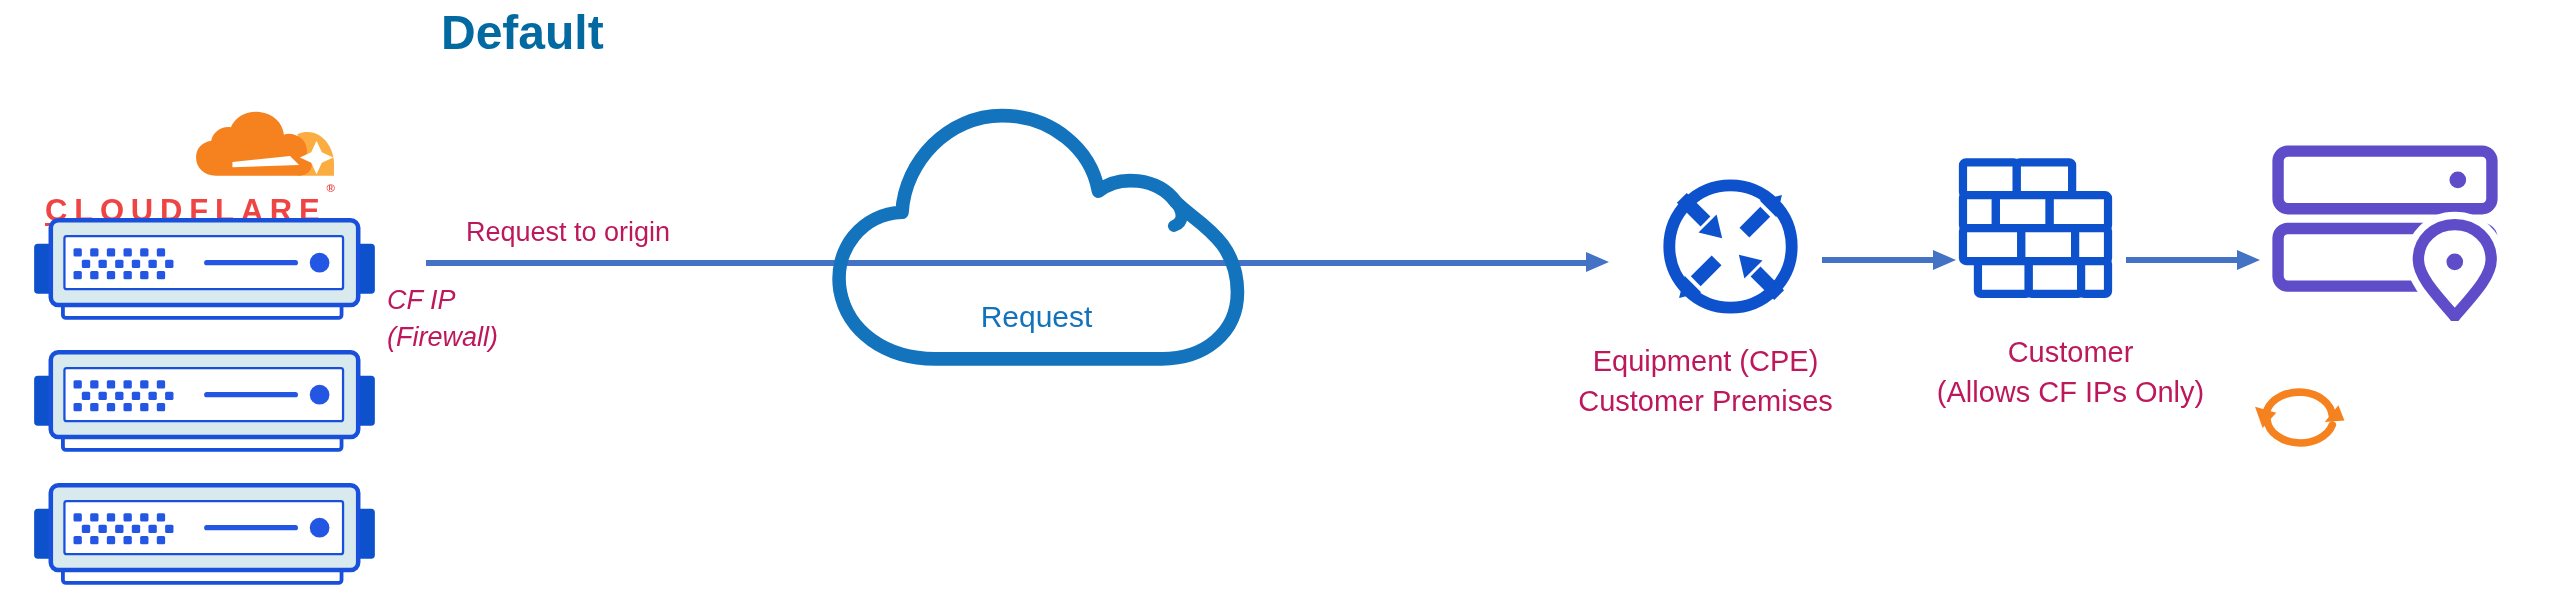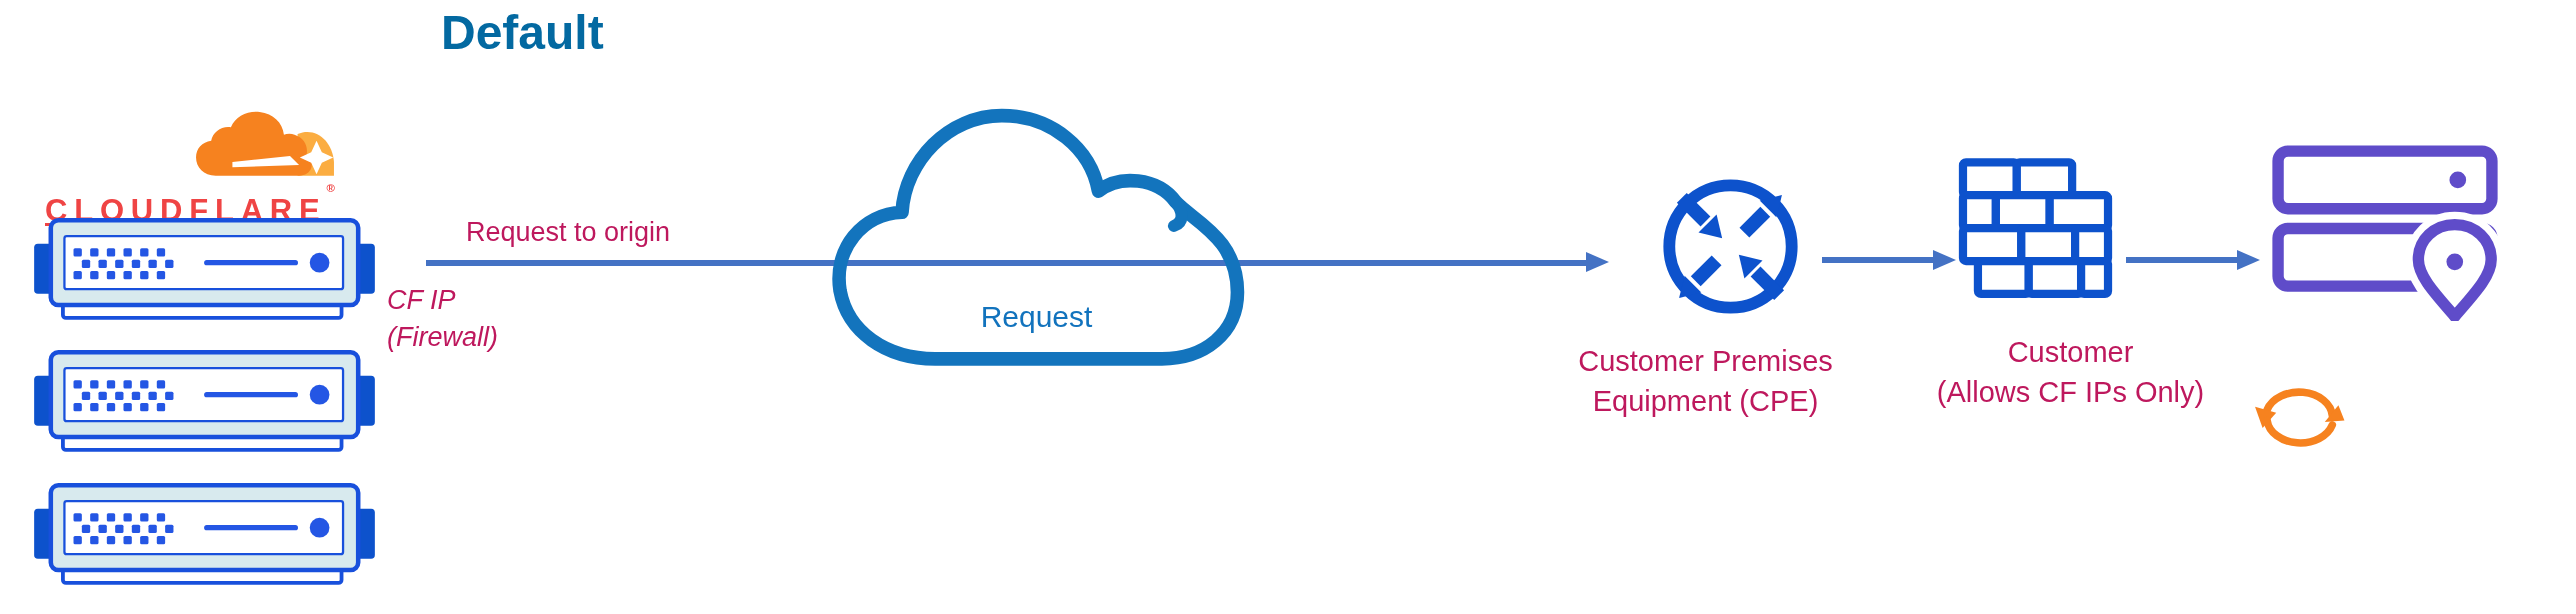--- a/index.html
+++ b/index.html
@@ -215,22 +215,22 @@
       <rect x="8" y="110" width="282" height="76" rx="13" fill="#ffffff" stroke="#5F4CC9" stroke-width="15"></rect>
       <g transform="translate(241,160)">
         <path d="M0 -55 C27 -55 48 -35 48 -9 C48 13 26 36 0 66 C-26 36 -48 13 -48 -9 C-48 -35 -27 -55 0 -55 Z" fill="#ffffff" stroke="#ffffff" stroke-width="34"></path>
         <path d="M0 -55 C27 -55 48 -35 48 -9 C48 13 26 36 0 66 C-26 36 -48 13 -48 -9 C-48 -35 -27 -55 0 -55 Z" fill="#ffffff" stroke="#5F4CC9" stroke-width="15"></path>
         <circle cx="0" cy="-6" r="11" fill="#5F4CC9"></circle>
       </g>
     </svg>
   </div>
 
   <div class="abs label label-lg center" style="left:1527px;top:341px;width:357px;">
+    <div>Equipment (CPE)</div>
     <div>Customer Premises</div>
-    <div>Equipment (CPE)</div>
   </div>
 
   <div class="abs label label-lg center" style="left:1898px;top:332px;width:345px;">
     <div>Customer</div>
     <div>(Allows CF IPs Only)</div>
   </div>
 
 
   <div class="abs" style="left:2255px;top:381px;">
     <svg class="icon-svg" width="91" height="72" viewBox="0 0 120 95">

